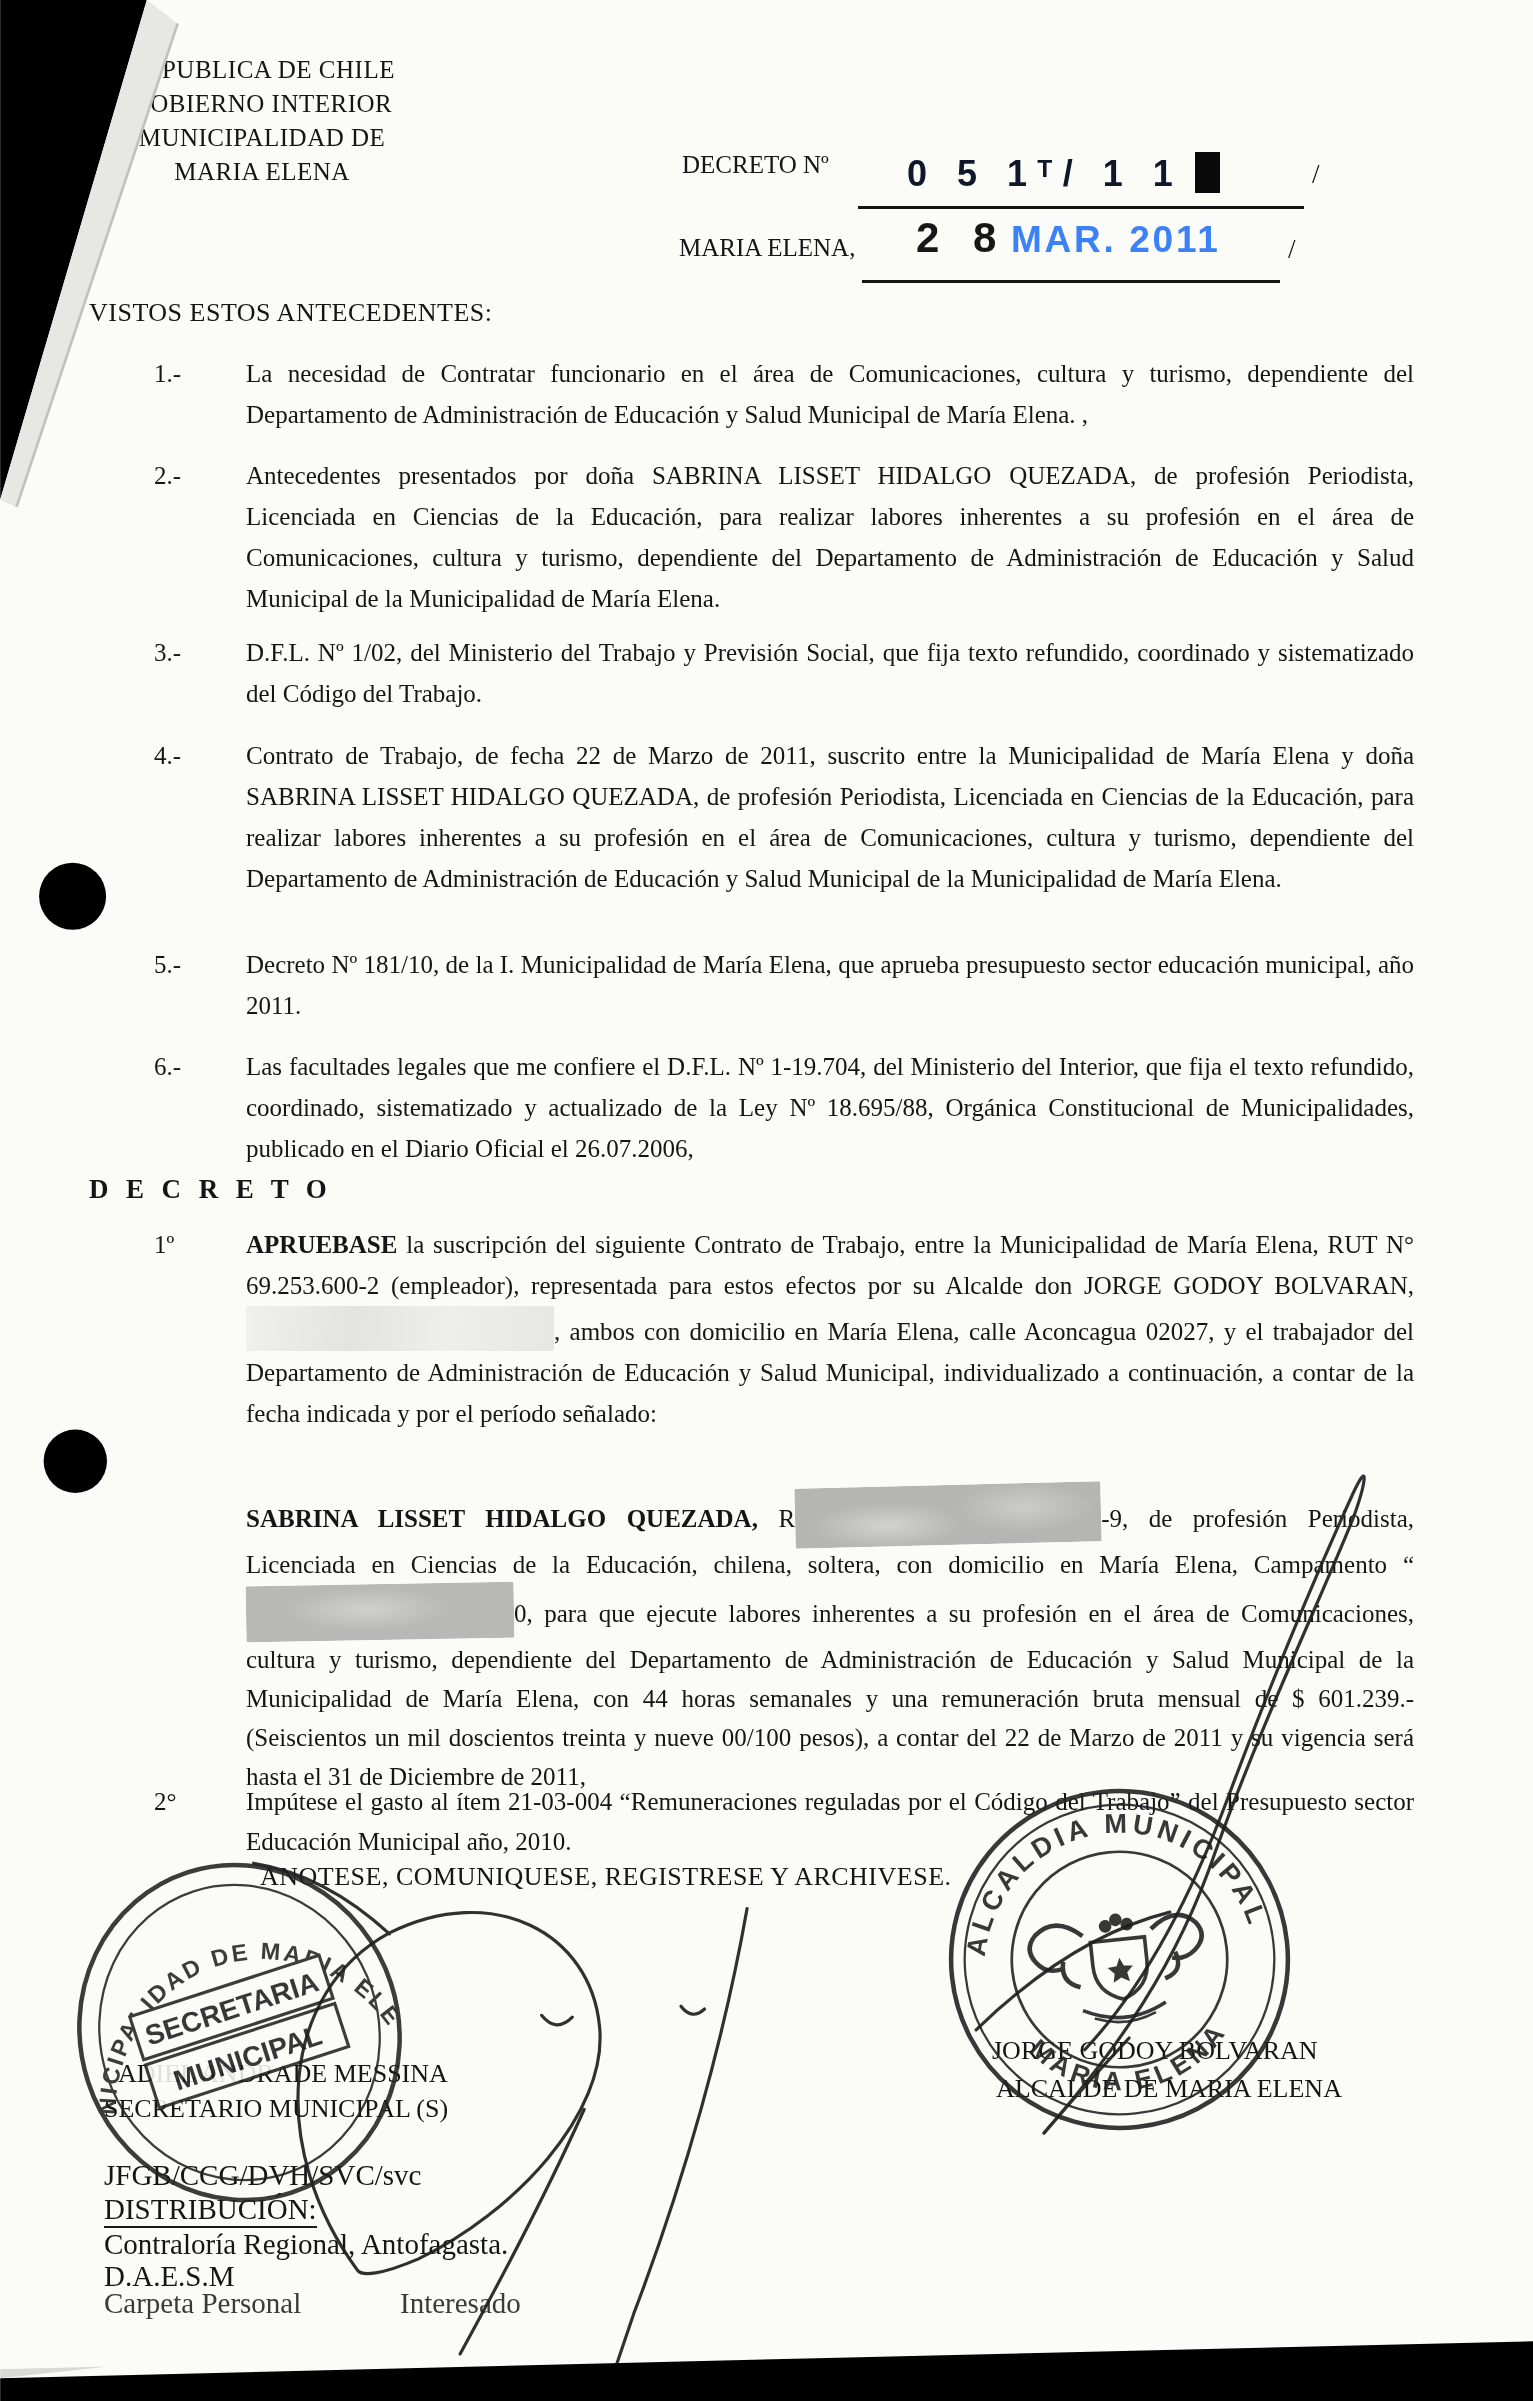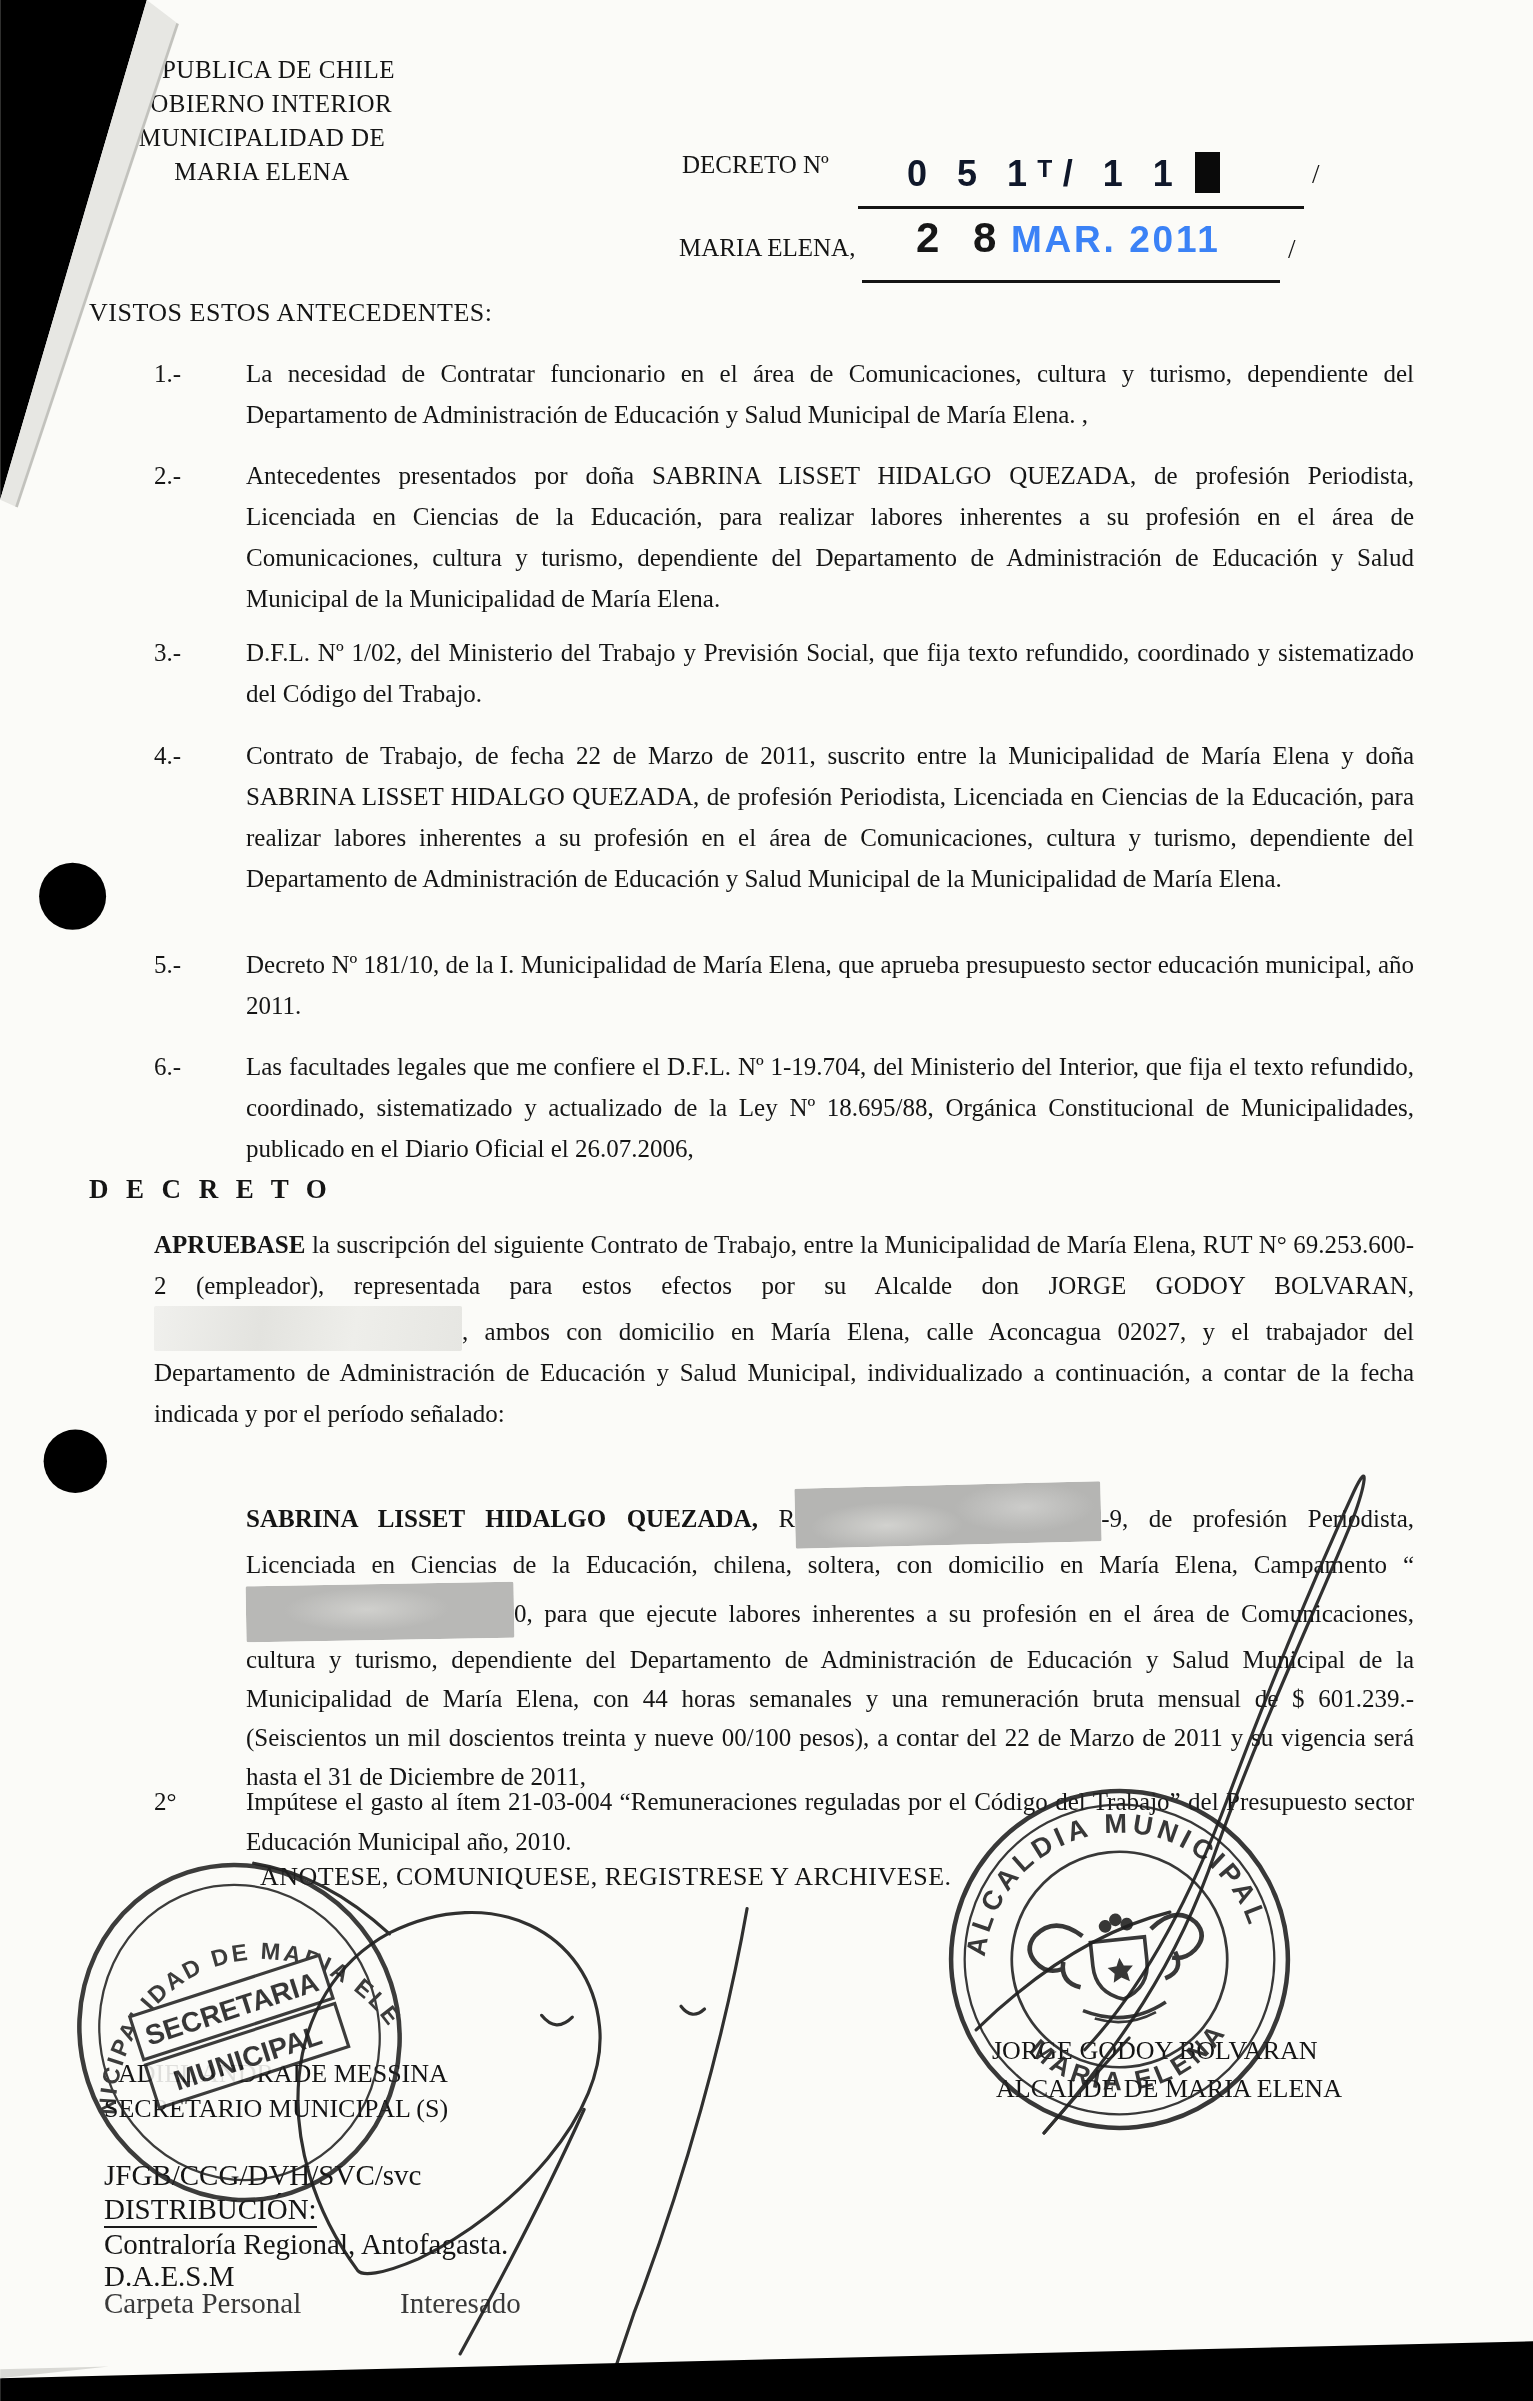--- a/index.html
+++ b/index.html
@@ -90,20 +90,21 @@
     <div class="t">Decreto Nº 181/10, de la I. Municipalidad de María Elena, que aprueba presupuesto sector educación municipal, año 2011.</div>
   </div>
   <div class="abs item" style="top:1046px;">
     <div class="n">6.-</div>
     <div class="t">Las facultades legales que me confiere el D.F.L. Nº 1-19.704, del Ministerio del Interior, que fija el texto refundido, coordinado, sistematizado y actualizado de la Ley Nº 18.695/88, Orgánica Constitucional de Municipalidades, publicado en el Diario Oficial el 26.07.2006,</div>
   </div>
 
   <div class="abs decretohdg" style="left:89px; top:1174px;">D E C R E T O</div>
 
   <div class="abs item lh45" style="top:1224px;">
+    <div class="n">1º</div>
     <div class="t">
       <span class="b">APRUEBASE</span><span> la suscripción del siguiente Contrato de Trabajo, entre la Municipalidad de María Elena, RUT N° 69.253.600-2 (empleador), representada para estos efectos por su Alcalde don </span><span>JORGE GODOY BOLVARAN,</span><span class="redact light"></span><span>, ambos con domicilio en María Elena, calle Aconcagua 02027, y el trabajador del Departamento de Administración de Educación y Salud Municipal, individualizado a continuación, a contar de la fecha indicada y por el período señalado:</span>
     </div>
   </div>
 
   <div class="abs para lh43" style="left:246px; top:1485px; width:1168px;">
     <span class="b">SABRINA LISSET HIDALGO QUEZADA,</span><span> R</span><span class="redact g1"></span><span>-9, de profesión Periodista, Licenciada en Ciencias de la Educación, chilena, soltera, con domicilio en María Elena, Campamento “</span><span class="redact g2"></span><span>0, para que ejecute labores inherentes a su profesión en el área de Comunicaciones, cultura y turismo, dependiente del Departamento de Administración de Educación y Salud Municipal de la Municipalidad de María Elena, con 44 horas semanales y una remuneración bruta mensual de $ 601.239.- (Seiscientos un mil doscientos treinta y nueve 00/100 pesos), a contar del 22 de Marzo de 2011 y su vigencia será hasta el 31 de Diciembre de 2011,</span>
   </div>
 
   <div class="abs item lh44" style="top:1782px;">

